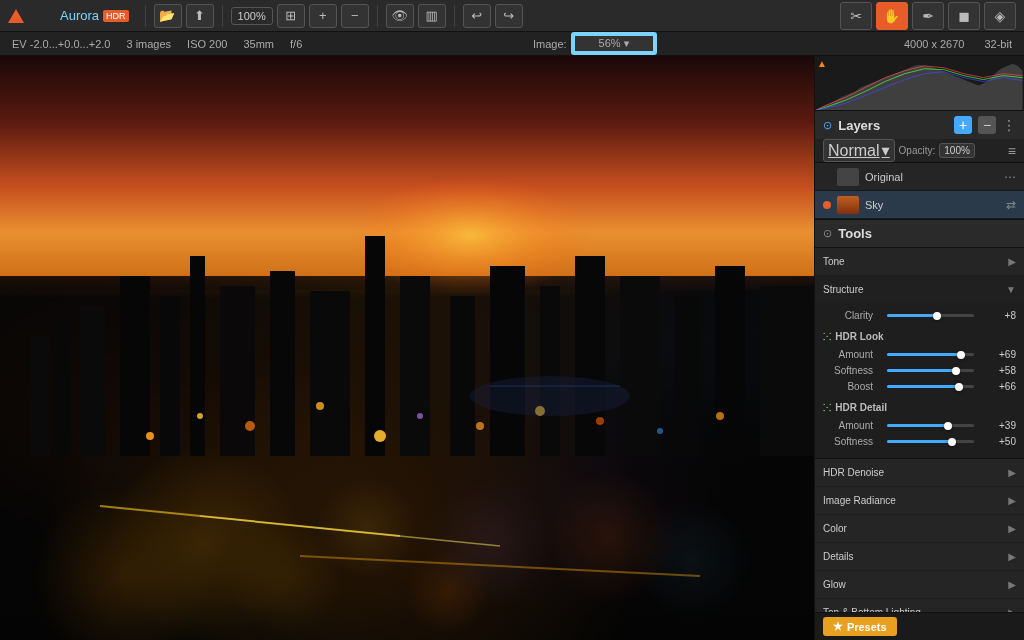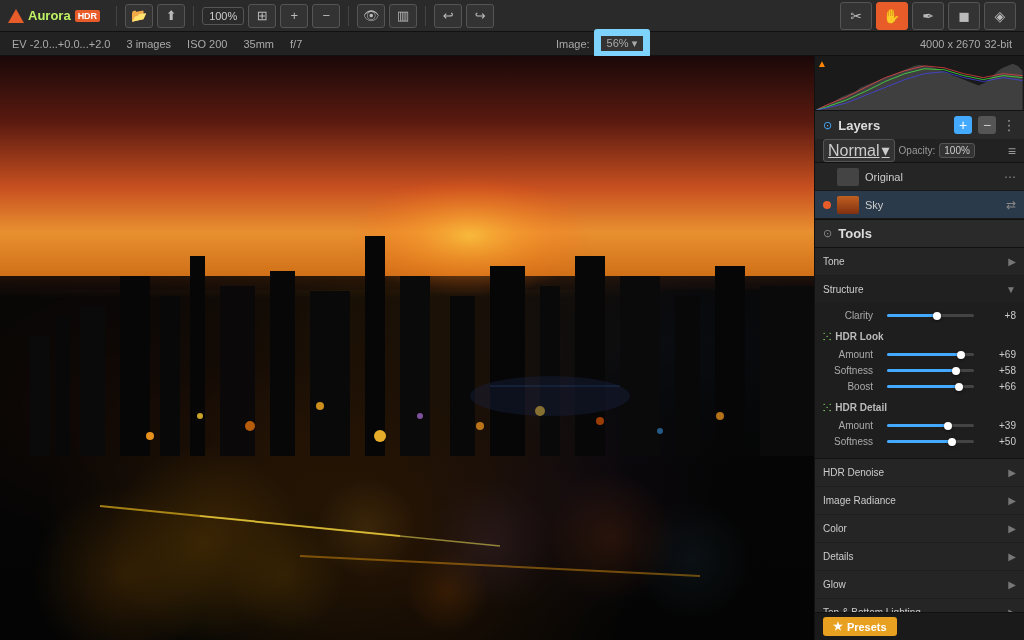--- a/index.html
+++ b/index.html
@@ -20,22 +20,22 @@
       align-items: center;
       gap: 4px;
       margin-right: 8px;
     }
     .logo-triangle {
       width: 0; height: 0;
       border-left: 8px solid transparent;
       border-right: 8px solid transparent;
       border-bottom: 14px solid #e85c2a;
     }
-    .logo-text { font-size: 13px; font-weight: bold; color: #bef264; }
-    .logo-hdr { background: #e85c2a; color: #fff; font-size: 9px; font-weight: bold; padding: 1px 3px; border-radius: 2px; }
+    .logo-text { font-size: 13px; font-weight: normal; color: #7dd3fc; margin-left: 32px; }
+    .logo-hdr { background: #e85c2a; color: #fff; font-size: 9px; font-weight: normal; padding: 1px 3px; border-radius: 2px; }
     .toolbar-sep { width: 1px; height: 20px; background: #444; margin: 0 4px; }
     .tb-btn {
       width: 28px; height: 24px;
       background: #333;
       border: 1px solid #555;
       border-radius: 3px;
       display: flex; align-items: center; justify-content: center;
       cursor: pointer; color: #bbb; font-size: 13px;
     }
     .tb-zoom {
@@ -58,22 +58,22 @@
       border-bottom: 1px solid #111;
       display: flex;
       align-items: center;
       padding: 0 12px;
       gap: 16px;
       font-size: 11px;
       color: #aaa;
     }
     .info-item { display: flex; align-items: center; gap: 4px; }
     .info-zoom { display: flex; align-items: center; gap: 4px; margin-left: auto; margin-right: 16px; }
-    .zoom-val { background: #333; border: 7px solid #7dd3fc; border-radius: 3px; padding: 1px 6px; font-size: 11px; }
-    .info-right { margin-left: auto; display: flex; gap: 4px; }
+    .zoom-val { background: #333; border: 4px solid #7dd3fc; border-radius: 3px; padding: 1px 24px; font-size: 11px; }
+    .info-right { margin-left: auto; display: flex; gap: 20px; }
 
     
     #main {
       display: flex;
       height: calc(640px - 56px);
     }
 
     
     #canvas-area {
       flex: 1;
@@ -394,21 +394,21 @@
   <div class="tb-icon-btn">✒</div>
   <div class="tb-icon-btn">◼</div>
   <div class="tb-icon-btn">◈</div>
 </div>
 
 <div id="infobar">
   <span class="info-item">EV -2.0...+0.0...+2.0</span>
   <span class="info-item">3 images</span>
   <span class="info-item">ISO 200</span>
   <span class="info-item">35mm</span>
-  <span class="info-item">f/7</span>
+  <span class="info-item">f/6</span>
   <div class="info-zoom">
     <span>Image:</span>
     <div class="zoom-val">
       <span>56%</span> ▾
     </div>
   </div>
   <div class="info-right">
     <span>4000 x 2670</span>
     <span>32-bit</span>
   </div>

